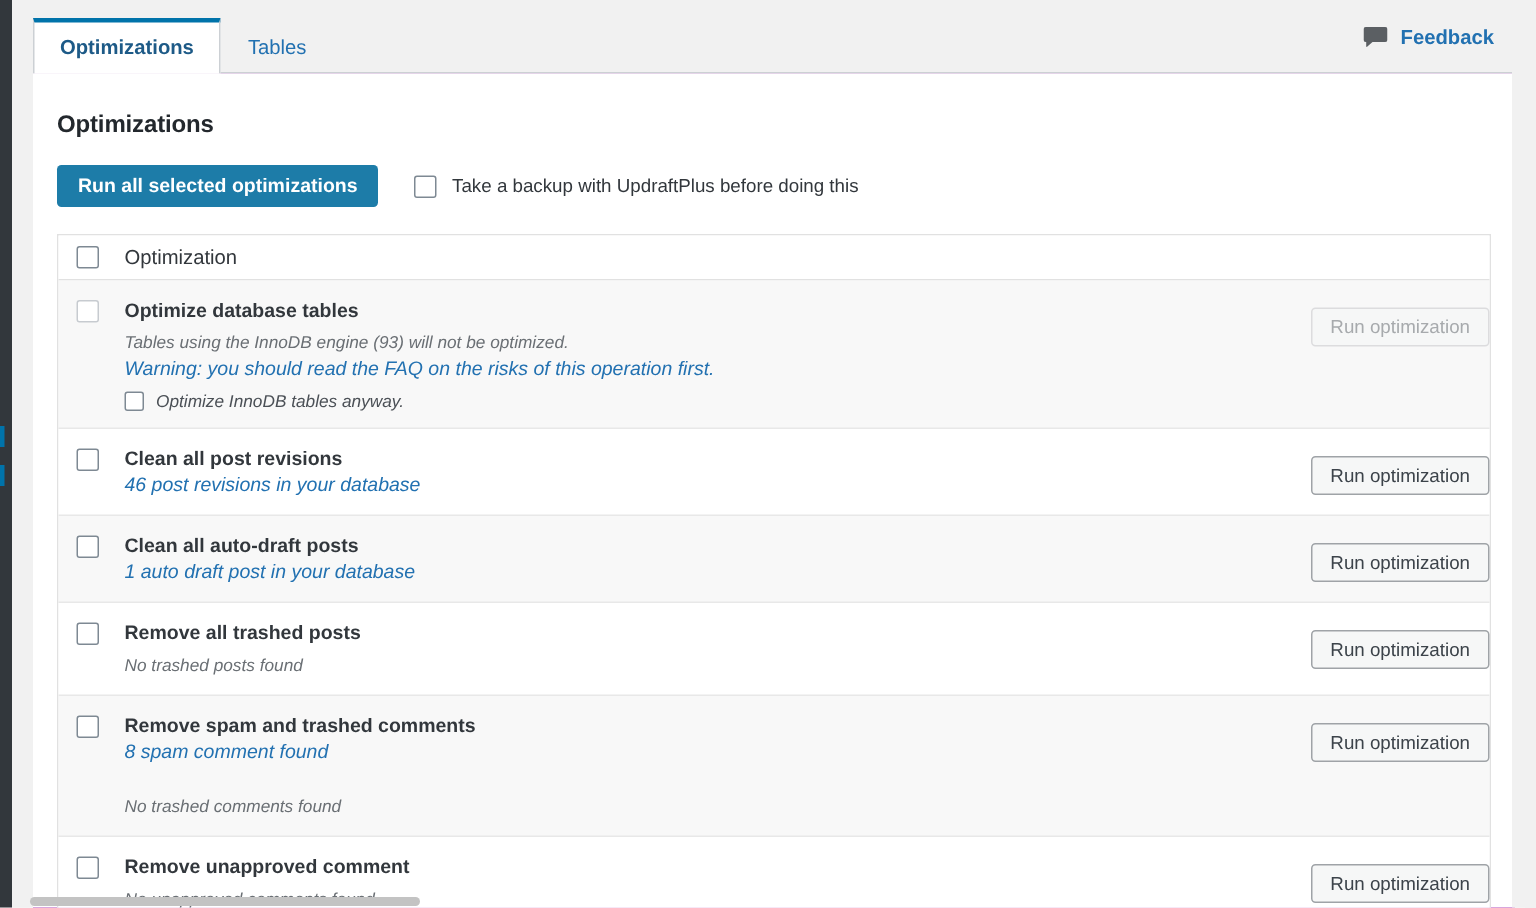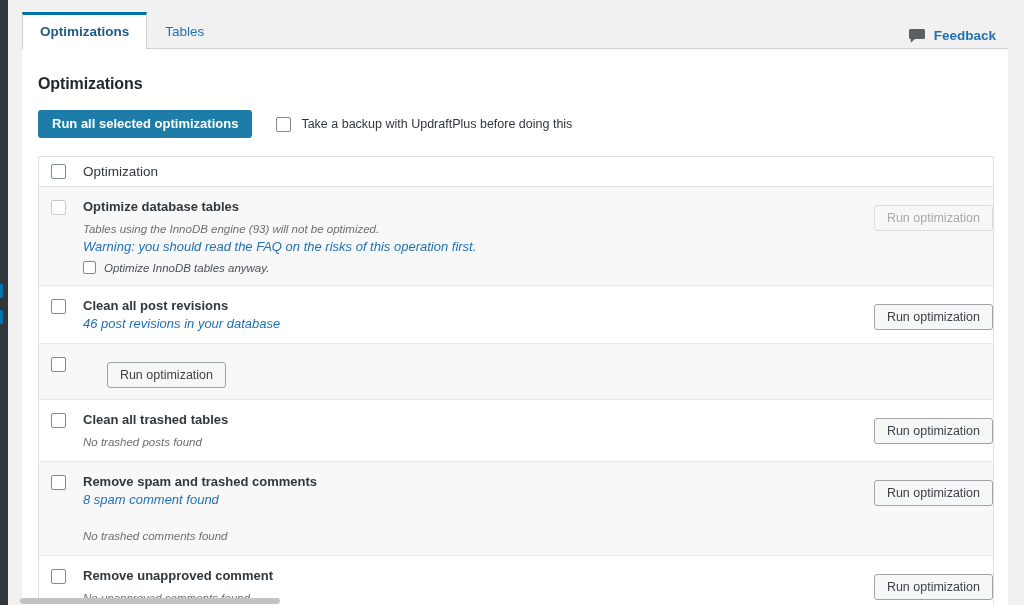--- a/index.html
+++ b/index.html
@@ -84,21 +84,20 @@
     height: 1px;
     background: #ffffff;
   }
 
   #feedback-wrap {
     position: absolute;
     right: 14px; top: 17px;
     display: flex; align-items: flex-end;
     gap: 9px;
     cursor: pointer;
-    margin-top: 11px;
   }
   #feedback-wrap .fb-icon {
     display: block;
     width: 16px; height: 14px;
     color: #5b5f63;
   }
   #feedback-wrap .fb-label {
     font-size: 13.5px;
     color: #2271b1;
     font-weight: 600;
@@ -363,29 +362,32 @@
             <div class="row-cb"><span class="cbox"></span></div>
             <div class="row-body"><div class="row-title">
                 <span>Clean all post revisions</span>
               </div><div class="row-link">46 post revisions in your database</div></div>
             <div class="row-action">
               <button class="run-btn">Run optimization</button>
             </div>
           </div>
           <div class="opt-row alt">
             <div class="row-cb"><span class="cbox"></span></div>
+            <div class="row-body"><div class="row-title">
+                <span>Clean all auto-draft posts</span>
+              </div><div class="row-link">1 auto draft post in your database</div></div>
             <div class="row-action">
               <button class="run-btn">Run optimization</button>
             </div>
           </div>
           <div class="opt-row">
             <div class="row-cb"><span class="cbox"></span></div>
             <div class="row-body">
               <div class="row-title">
-                <span>Clean all trashed tables</span>
+                <span>Remove all trashed posts</span>
               </div>
               <div class="row-note">No trashed posts found</div>
             </div>
             <div class="row-action">
               <button class="run-btn">Run optimization</button>
             </div>
           </div>
           <div class="opt-row alt">
             <div class="row-cb"><span class="cbox"></span></div>
             <div class="row-body"><div class="row-title">

